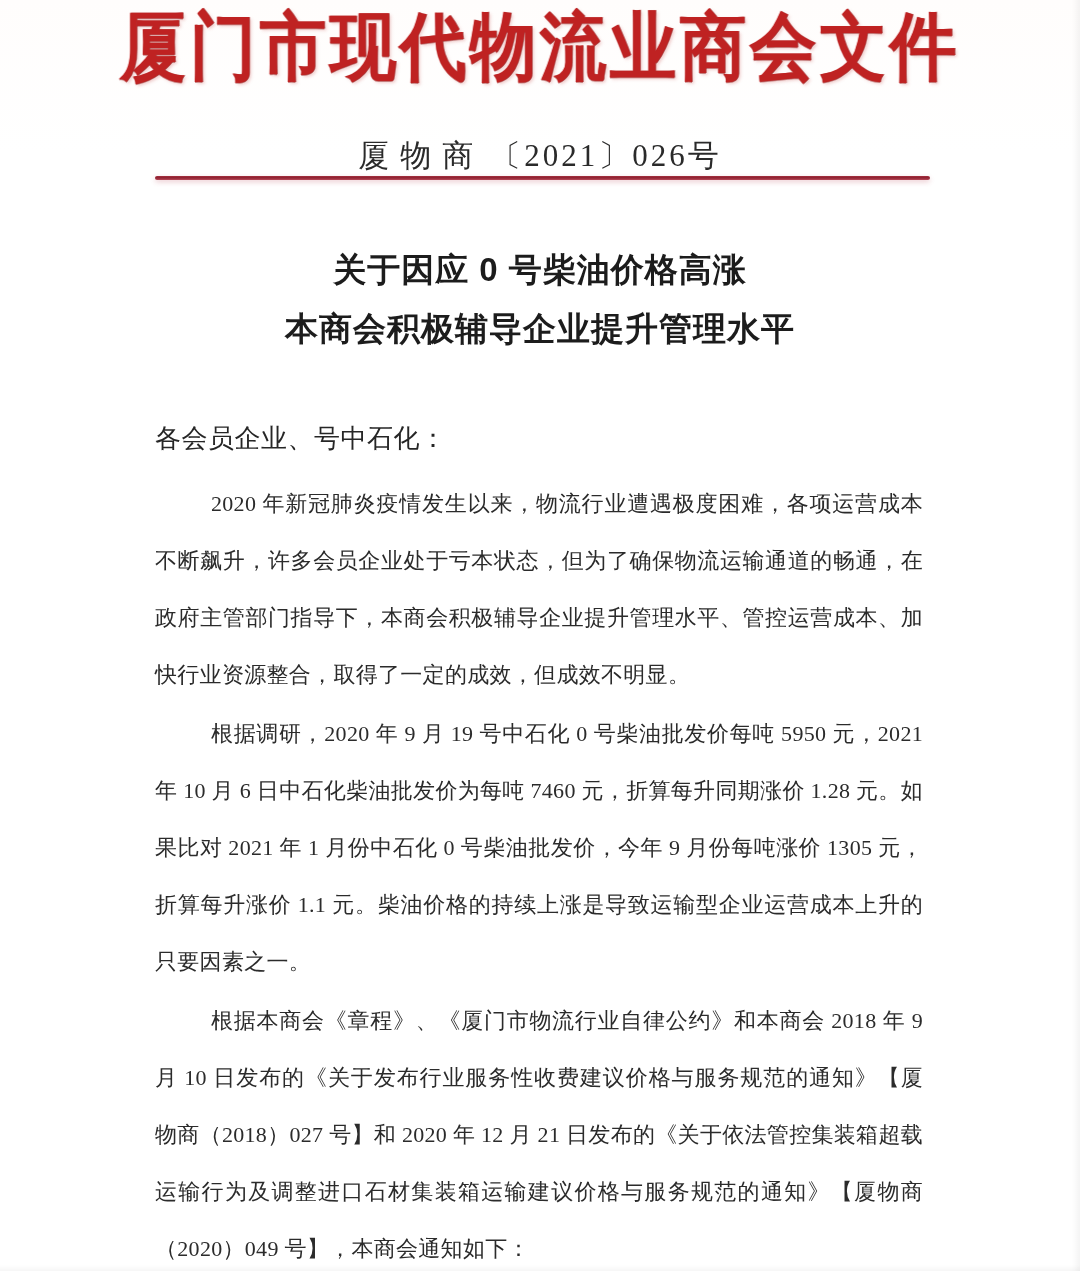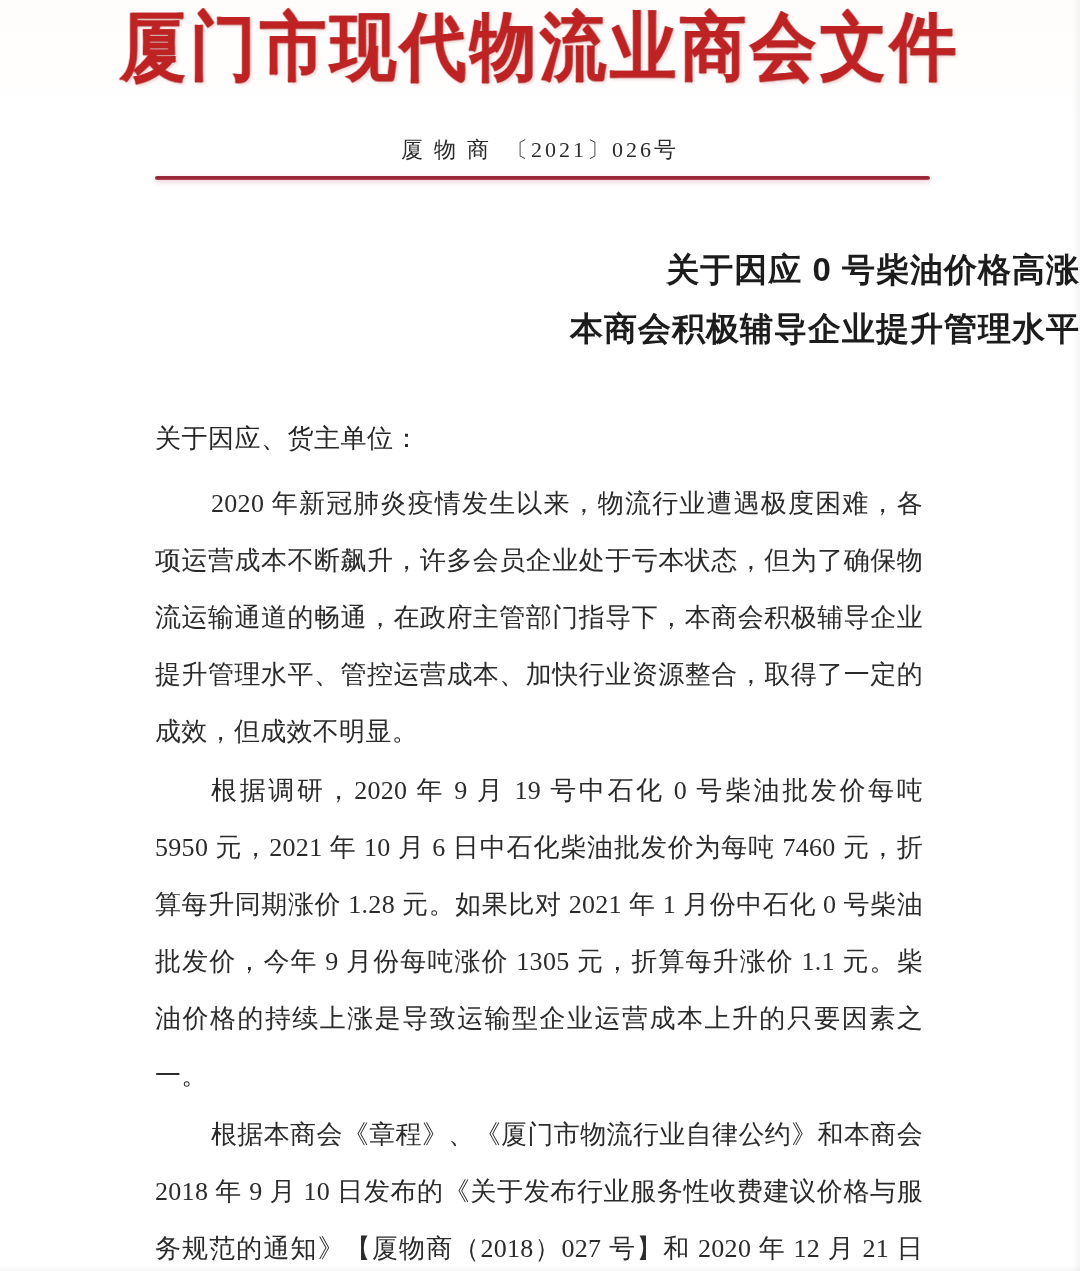--- a/index.html
+++ b/index.html
@@ -69,21 +69,21 @@
     transform-origin: center top;
     white-space: nowrap;
   }
 
   .doc-number {
     position: absolute;
     top: 135px;
     left: 0;
     width: 1080px;
     text-align: center;
-    font-size: 22px;
+    font-size: 31px;
     color: #2a2a2a;
     letter-spacing: 1px;
     white-space: nowrap;
   }
   .doc-number .seg-spaced {
     letter-spacing: 11px;
     padding-right: 6px;
   }
   .doc-number .seg-num {
     letter-spacing: 3px;
@@ -99,21 +99,21 @@
     border-radius: 2px;
     box-shadow: 0 2px 5px rgba(190,80,95,0.30);
   }
 
   
   .doc-title {
     position: absolute;
     top: 240px;
     left: 0;
     width: 1080px;
-    text-align: right;
+    text-align: center;
   }
   .doc-title-line {
     font-family: "Liberation Sans", "DejaVu Sans", sans-serif;
     font-size: 33px;
     font-weight: bold;
     line-height: 59px;
     color: #1c1c1c;
     letter-spacing: 1px;
     white-space: nowrap;
   }
@@ -126,21 +126,21 @@
     width: 768px;
   }
   .salutation {
     font-size: 26px;
     line-height: 48px;
     color: #262626;
     letter-spacing: 0.5px;
     margin-bottom: 12px;
   }
   .para {
-    font-size: 26px;
+    font-size: 22px;
     line-height: 57px;
     color: #2b2b2b;
     text-indent: 56px;
     text-align: justify;
     text-justify: inter-ideograph;
     letter-spacing: 0.3px;
     margin: 0 0 2px 0;
   }
 </style>
 </head>
@@ -157,21 +157,21 @@
   </div>
 
   <div class="red-rule"></div>
 
   <div class="doc-title">
     <div class="doc-title-line">关于因应 0 号柴油价格高涨</div>
     <div class="doc-title-line">本商会积极辅导企业提升管理水平</div>
   </div>
 
   <div class="body-block">
-    <div class="salutation">关于因应、货主单位：</div>
+    <div class="salutation">各会员企业、号中石化：</div>
     <p class="para">2020 年新冠肺炎疫情发生以来，物流行业遭遇极度困难，各项运营成本不断飙升，许多会员企业处于亏本状态，但为了确保物流运输通道的畅通，在政府主管部门指导下，本商会积极辅导企业提升管理水平、管控运营成本、加快行业资源整合，取得了一定的成效，但成效不明显。</p>
     <p class="para">根据调研，2020 年 9 月 19 号中石化 0 号柴油批发价每吨 5950 元，2021 年 10 月 6 日中石化柴油批发价为每吨 7460 元，折算每升同期涨价 1.28 元。如果比对 2021 年 1 月份中石化 0 号柴油批发价，今年 9 月份每吨涨价 1305 元，折算每升涨价 1.1 元。柴油价格的持续上涨是导致运输型企业运营成本上升的只要因素之一。</p>
     <p class="para">根据本商会《章程》、《厦门市物流行业自律公约》和本商会 2018 年 9 月 10 日发布的《关于发布行业服务性收费建议价格与服务规范的通知》【厦物商（2018）027 号】和 2020 年 12 月 21 日发布的《关于依法管控集装箱超载运输行为及调整进口石材集装箱运输建议价格与服务规范的通知》【厦物商（2020）049 号】，本商会通知如下：</p>
   </div>
 
   <div class="page-edge-right"></div>
   <div class="page-edge-bottom"></div>
 
 </div>
 

